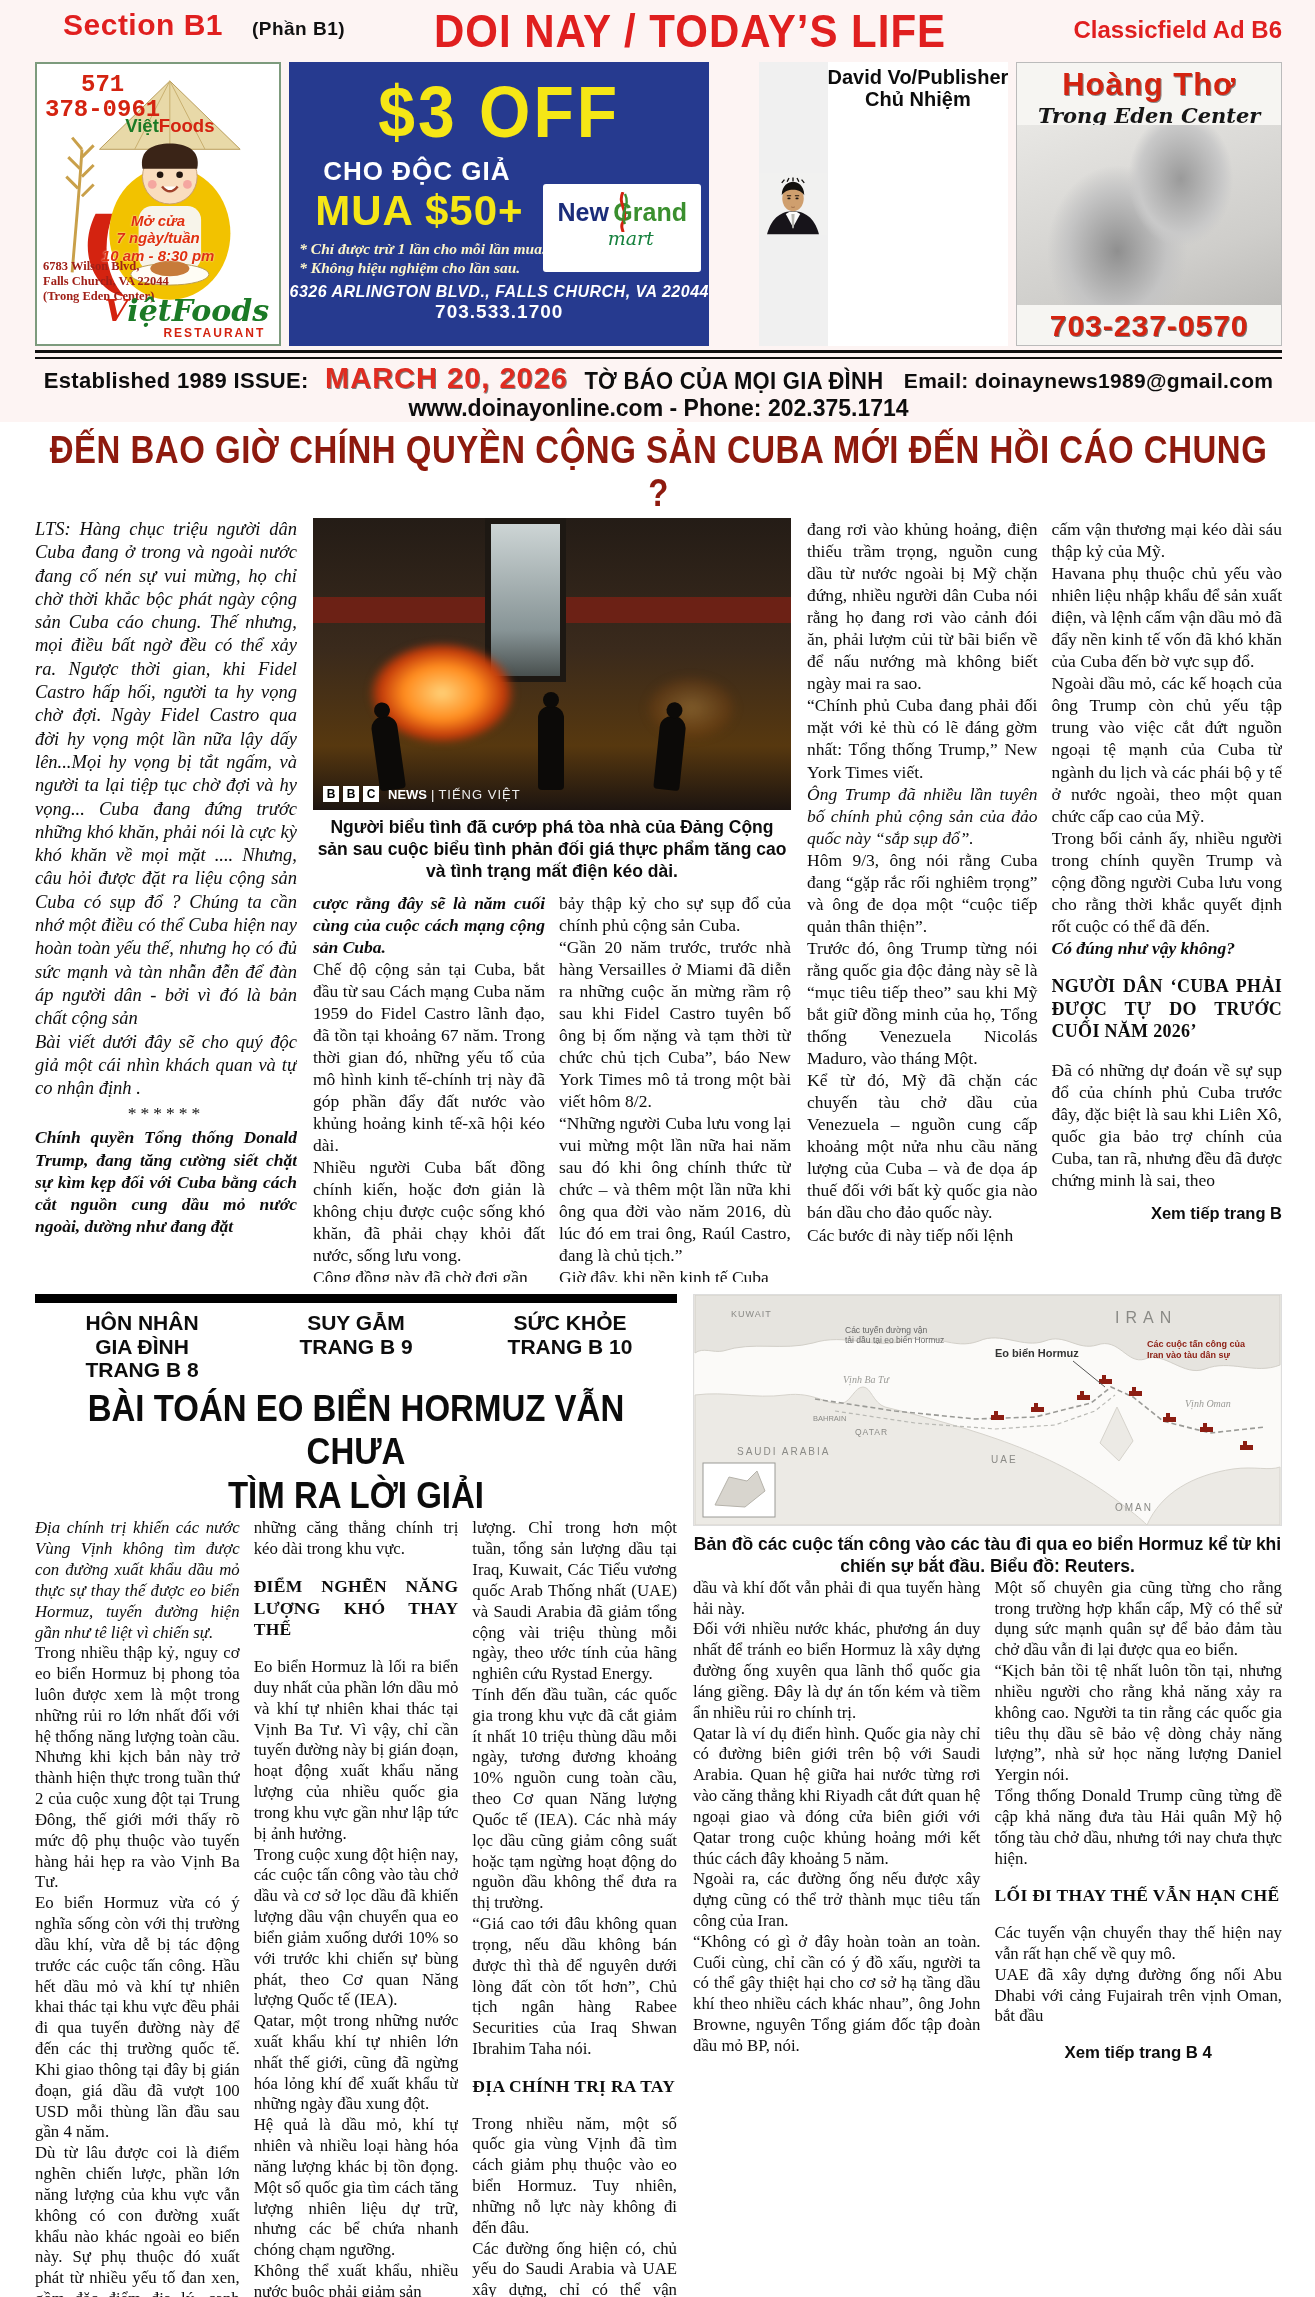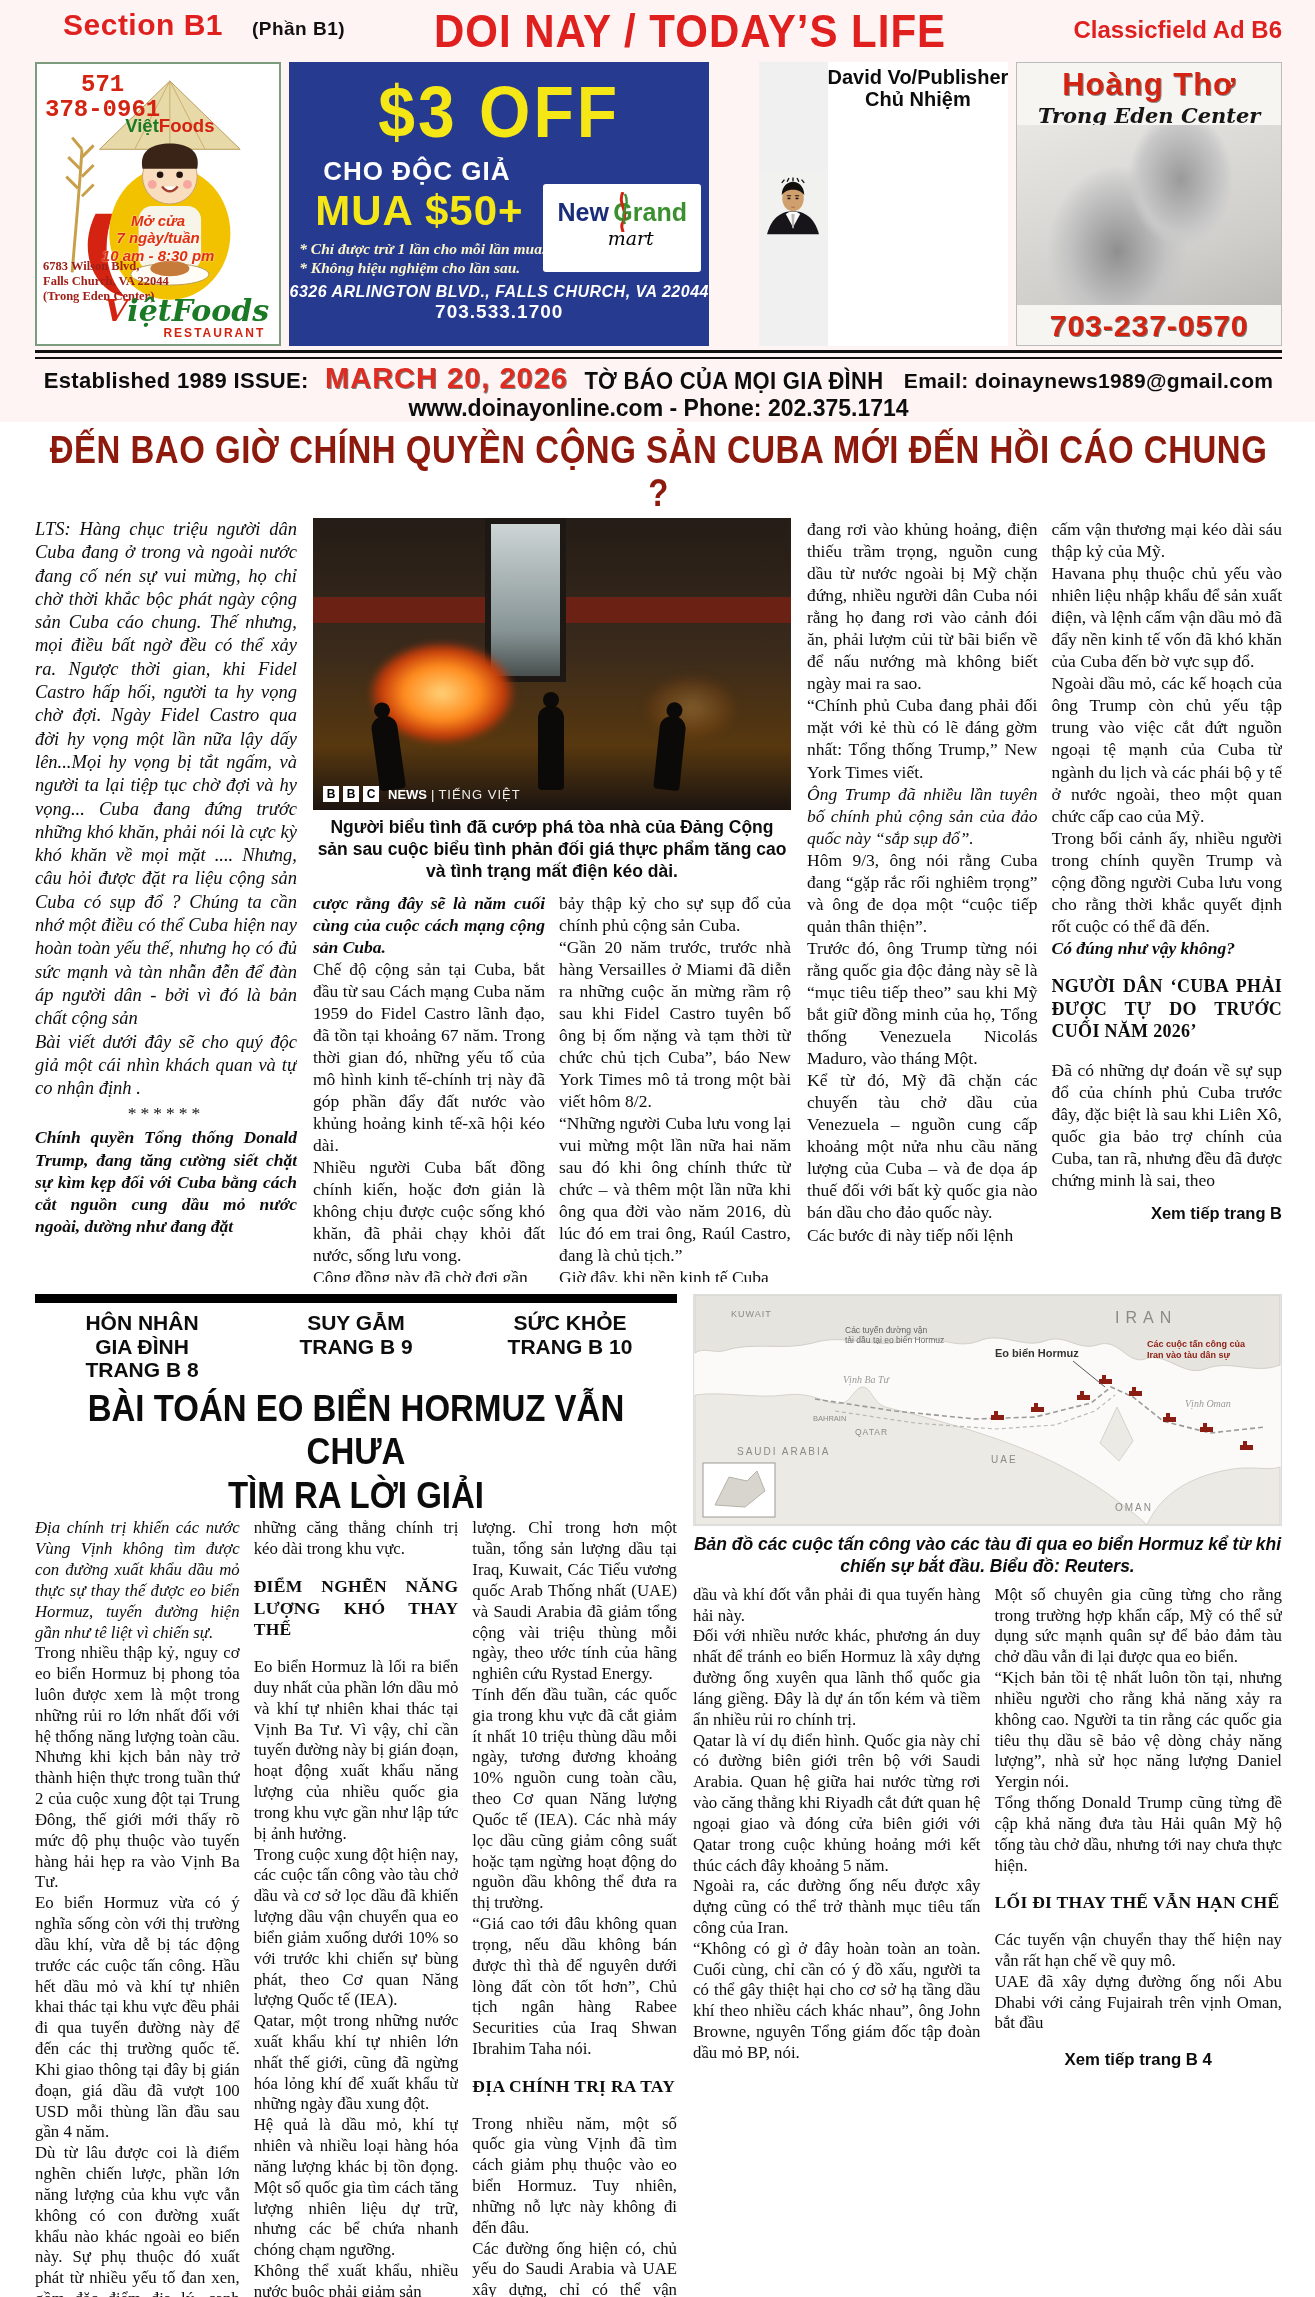--- a/index.html
+++ b/index.html
@@ -42,21 +42,21 @@
   .ng-l1{margin-top:6px;margin-left:34px;font-weight:bold;font-size:26px;letter-spacing:1px;}
   .ng-l2{margin-left:26px;font-weight:900;font-size:42px;color:#f5e616;letter-spacing:1px;}
   .ng-notes{margin:4px 0 0 10px;color:#fdf6c9;font-weight:bold;font-style:italic;
             font-size:15.5px;line-height:1.25;font-family:"Liberation Serif",serif;}
   .ng-addr{text-align:center;font-weight:bold;font-style:italic;font-size:16px;margin-top:5px;letter-spacing:.5px;}
   .ng-phone{text-align:center;font-weight:bold;font-size:19px;letter-spacing:1px;}
   .ng-logo{position:absolute;right:8px;top:122px;width:158px;height:88px;background:#fff;
            border-radius:3px;text-align:center;padding-top:14px;box-sizing:border-box;}
   .ng-logo .nw{color:#1b2d7a;font-weight:bold;font-size:25px;}
   .ng-logo .gr{color:#3a8f2e;font-weight:bold;font-size:25px;}
-  .ng-logo .mart{display:block;color:#000000;font-style:italic;font-size:19px;
+  .ng-logo .mart{display:block;color:#15803d;font-style:italic;font-size:19px;
                  font-family:"DejaVu Serif",serif;margin-top:0px;margin-left:17px;}
   .ng-rib{position:absolute;left:72px;top:8px;width:16px;height:40px;}
 
   .publisher{width:255px;margin-left:42px;background:#fff;display:flex;flex-direction:row;}
   .pub-photo{flex:1;background:#f0f0f0;}
   .pub-name{text-align:center;font-family:"Liberation Sans",sans-serif;font-weight:bold;
             font-size:20px;line-height:1.1;padding:4px 0 2px;}
 
   .hoangtho{width:272px;margin-left:auto;background:#f6f5f2;border:1px solid #bbb;}
   .ht-title{text-align:center;color:#d42310;font-weight:900;font-size:31px;margin-top:4px;
@@ -138,21 +138,21 @@
   .a2{display:flex;gap:16px;margin-top:12px;}
   .a2-left{width:642px;flex:none;}
   .bar{height:9px;background:#000;margin-bottom:8px;}
   .navrow{display:flex;margin:6px 0 2px;}
   .navitem{flex:1;text-align:center;font-family:"Liberation Sans",sans-serif;font-weight:bold;
            font-size:21px;line-height:1.12;}
   .cols3{height:866px;}
   .a2-right{flex:1;display:flex;flex-direction:column;}
   .map{height:230px;position:relative;background:#f7f6f3;border:1px solid #ddd;flex:none;}
   .map svg{width:100%;height:100%;display:block;}
-  .map-caption{margin:8px 0 7px;font-style:italic;}
+  .map-caption{margin:8px 0 0;}
   .a2-right .cols2{flex:1;}
 </style>
 </head>
 <body>
 
 <div class="page">
 
   <div class="top-zone">
     <header class="masthead-row">
       <div class="section-label">

